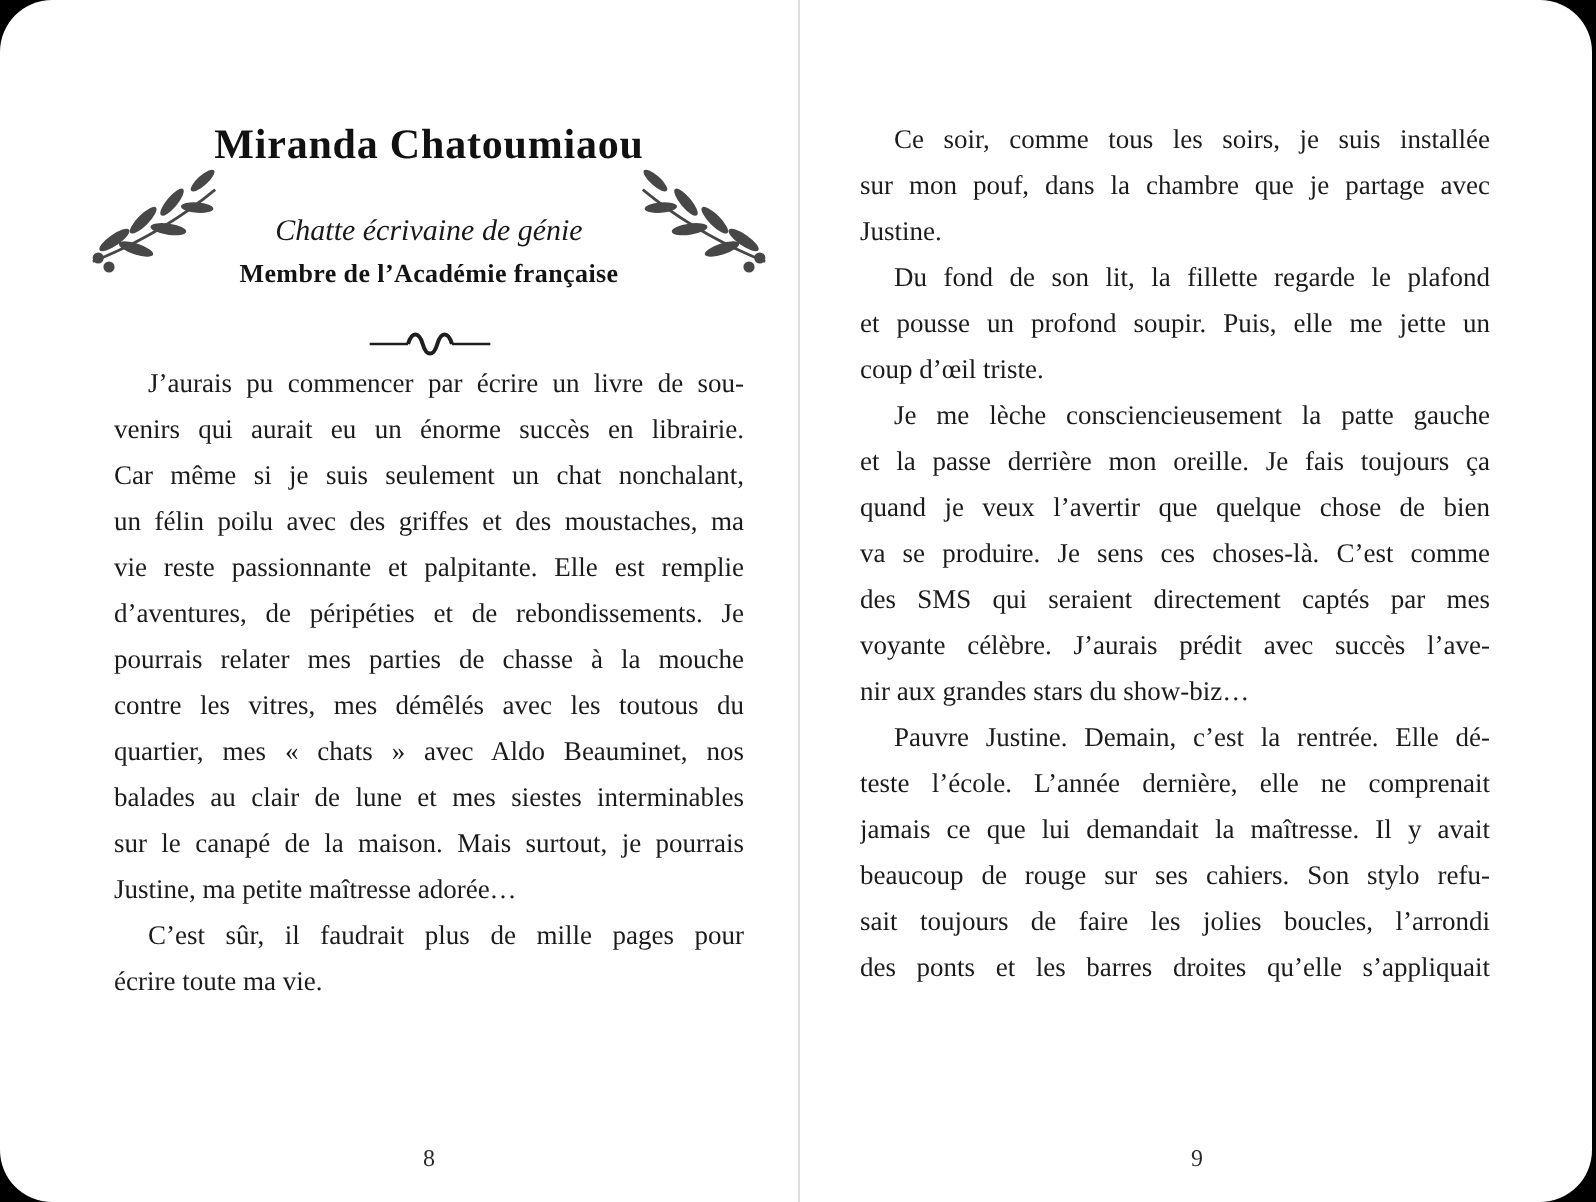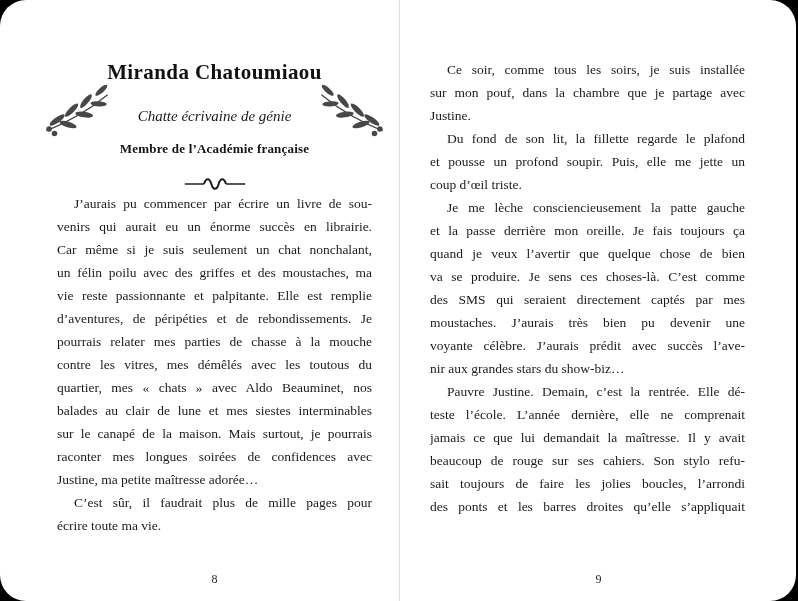--- a/index.html
+++ b/index.html
@@ -32,21 +32,21 @@
   
   .header{position:relative;text-align:center;}
   .title{
     font-size:21px;font-weight:700;letter-spacing:.4px;color:#111;
     line-height:1.2;
   }
   .subtitle{
     font-style:italic;font-size:15px;margin-top:23px;color:#191919;
   }
   .affiliation{
-    font-weight:700;font-size:13px;margin-top:16px;color:#141414;
+    font-weight:700;font-size:13px;margin-top:4px;color:#141414;
     letter-spacing:.2px;
   }
   .branch{
     position:absolute;top:24px;width:72px;height:56px;opacity:.88;
   }
   .branch.left-b{left:-16px;}
   .branch.right-b{right:-16px;transform:scaleX(-1);}
 
   .ornament{
     margin:19px auto 0 auto;width:64px;height:16px;text-align:center;
@@ -130,21 +130,20 @@
         <div class="line">venirs qui aurait eu un énorme succès en librairie.</div>
         <div class="line">Car même si je suis seulement un chat nonchalant,</div>
         <div class="line">un félin poilu avec des griffes et des moustaches, ma</div>
         <div class="line">vie reste passionnante et palpitante. Elle est remplie</div>
         <div class="line">d’aventures, de péripéties et de rebondissements. Je</div>
         <div class="line">pourrais relater mes parties de chasse à la mouche</div>
         <div class="line">contre les vitres, mes démêlés avec les toutous du</div>
         <div class="line">quartier, mes « chats » avec Aldo Beauminet, nos</div>
         <div class="line">balades au clair de lune et mes siestes interminables</div>
         <div class="line">sur le canapé de la maison. Mais surtout, je pourrais</div>
-        <div class="line">raconter mes longues soirées de confidences avec</div>
         <div class="line last">Justine, ma petite maîtresse adorée…</div>
         <div class="line first">C’est sûr, il faudrait plus de mille pages pour</div>
         <div class="line last">écrire toute ma vie.</div>
       </div>
 
     <div class="page-number">8</div>
   </div>
 
   <div class="gutter"></div>
 
@@ -154,21 +153,20 @@
         <div class="line">sur mon pouf, dans la chambre que je partage avec</div>
         <div class="line last">Justine.</div>
         <div class="line first">Du fond de son lit, la fillette regarde le plafond</div>
         <div class="line">et pousse un profond soupir. Puis, elle me jette un</div>
         <div class="line last">coup d’œil triste.</div>
         <div class="line first">Je me lèche consciencieusement la patte gauche</div>
         <div class="line">et la passe derrière mon oreille. Je fais toujours ça</div>
         <div class="line">quand je veux l’avertir que quelque chose de bien</div>
         <div class="line">va se produire. Je sens ces choses-là. C’est comme</div>
         <div class="line">des SMS qui seraient directement captés par mes</div>
-        <div class="line">moustaches. J’aurais très bien pu devenir une</div>
         <div class="line">voyante célèbre. J’aurais prédit avec succès l’ave-</div>
         <div class="line last">nir aux grandes stars du show-biz…</div>
         <div class="line first">Pauvre Justine. Demain, c’est la rentrée. Elle dé-</div>
         <div class="line">teste l’école. L’année dernière, elle ne comprenait</div>
         <div class="line">jamais ce que lui demandait la maîtresse. Il y avait</div>
         <div class="line">beaucoup de rouge sur ses cahiers. Son stylo refu-</div>
         <div class="line">sait toujours de faire les jolies boucles, l’arrondi</div>
         <div class="line">des ponts et les barres droites qu’elle s’appliquait</div>
       </div>
     <div class="page-number">9</div>

